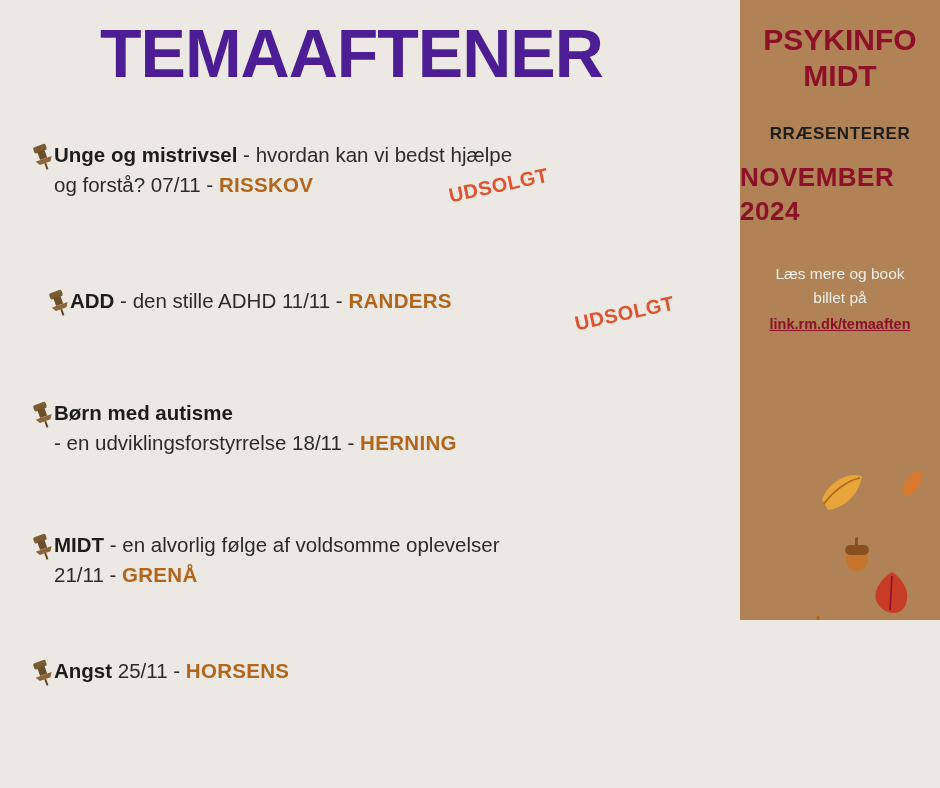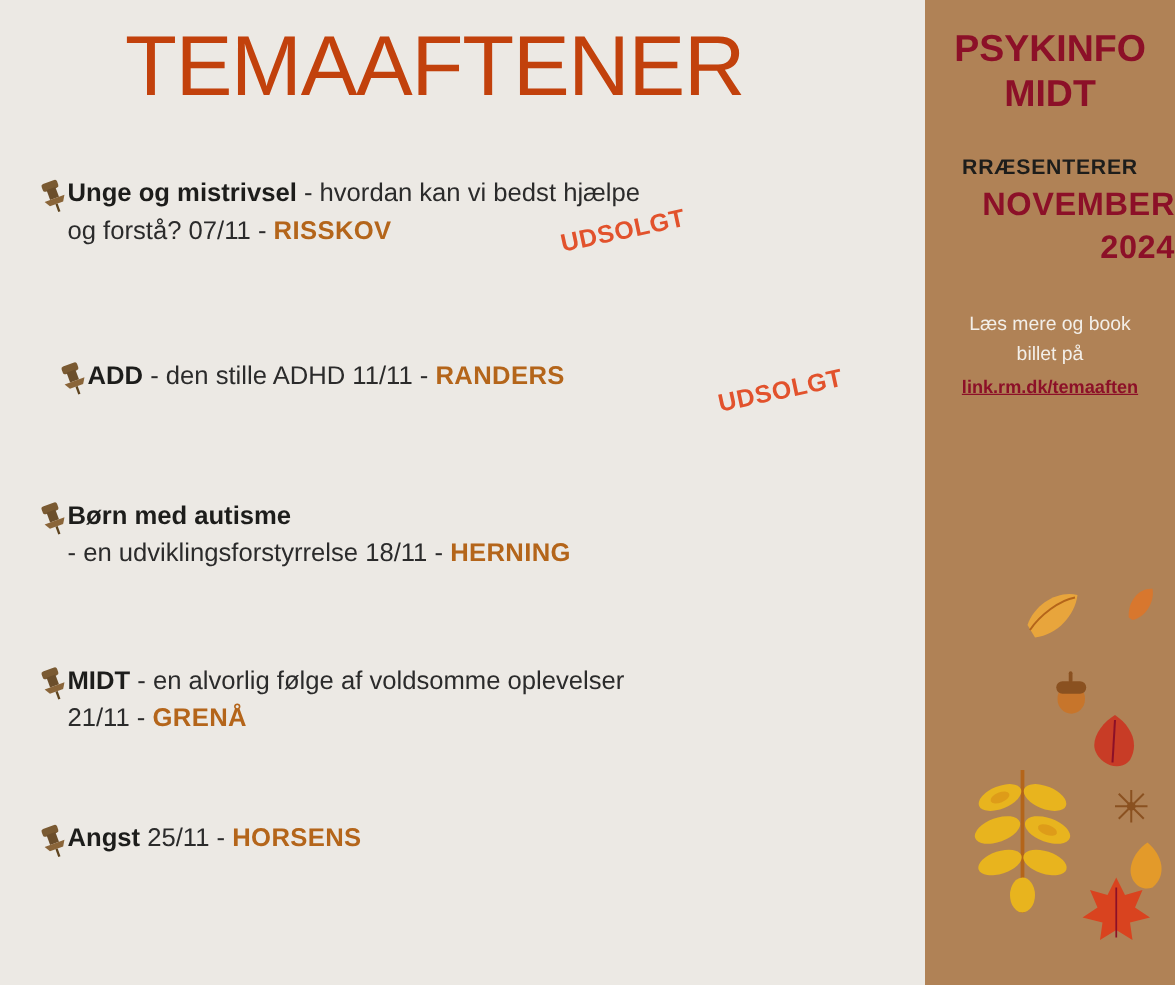--- a/index.html
+++ b/index.html
@@ -26,23 +26,23 @@
     width: 740px;
     height: 788px;
     background: #ece9e4;
     box-sizing: border-box;
   }
   .title {
     position: absolute;
     left: 100px;
     top: 14px;
     font-size: 68px;
-    font-weight: normal;
+    font-weight: bold;
     letter-spacing: -1px;
-    color: #c2410c;
+    color: #4c1d95;
     font-family: "Liberation Sans", sans-serif;
   }
   .events {
     position: absolute;
     top: 140px;
     left: 0;
     width: 740px;
   }
   .event {
     position: relative;
@@ -77,21 +77,21 @@
     font-weight: bold;
     font-size: 20px;
     letter-spacing: 0.5px;
     transform: rotate(-12deg);
     font-family: "Liberation Sans", sans-serif;
   }
   
   .right {
     position: relative;
     width: 200px;
-    height: 788px;
+    height: 620px;
     background: #b08256;
     overflow: hidden;
   }
   .brand {
     margin-top: 22px;
     text-align: center;
     color: #8c1028;
     font-weight: bold;
     font-size: 30px;
     line-height: 36px;
@@ -99,22 +99,22 @@
   }
   .presenter {
     margin-top: 30px;
     text-align: center;
     color: #1d1d1b;
     font-weight: bold;
     font-size: 17px;
     letter-spacing: 0.6px;
   }
   .month {
-    margin-top: 2px;
-    text-align: right;
+    margin-top: 16px;
+    text-align: left;
     color: #8c1028;
     font-weight: bold;
     font-size: 26px;
     line-height: 34px;
     letter-spacing: 0.5px;
   }
   .booking {
     margin-top: 34px;
     text-align: center;
     color: #f3efe9;

